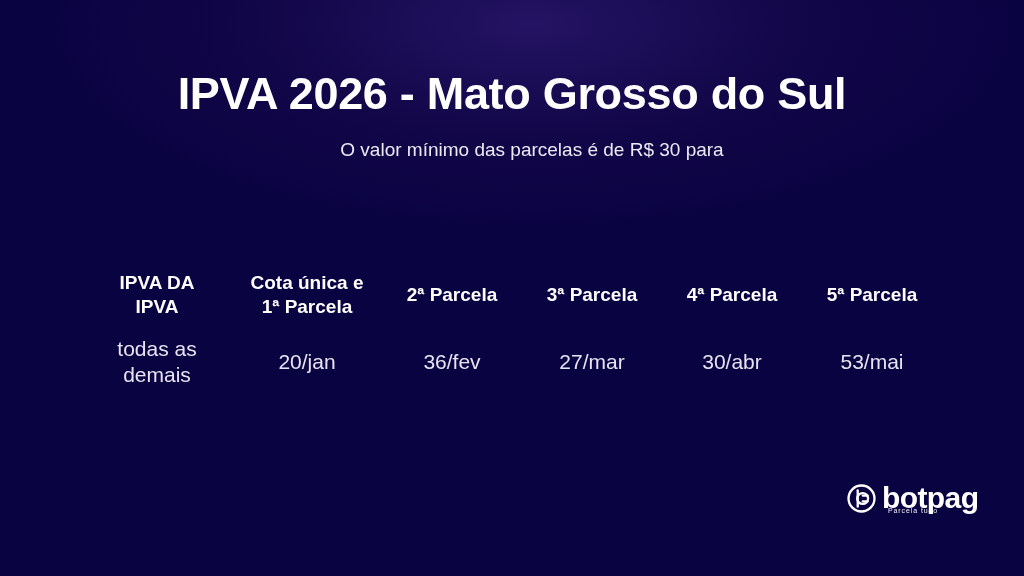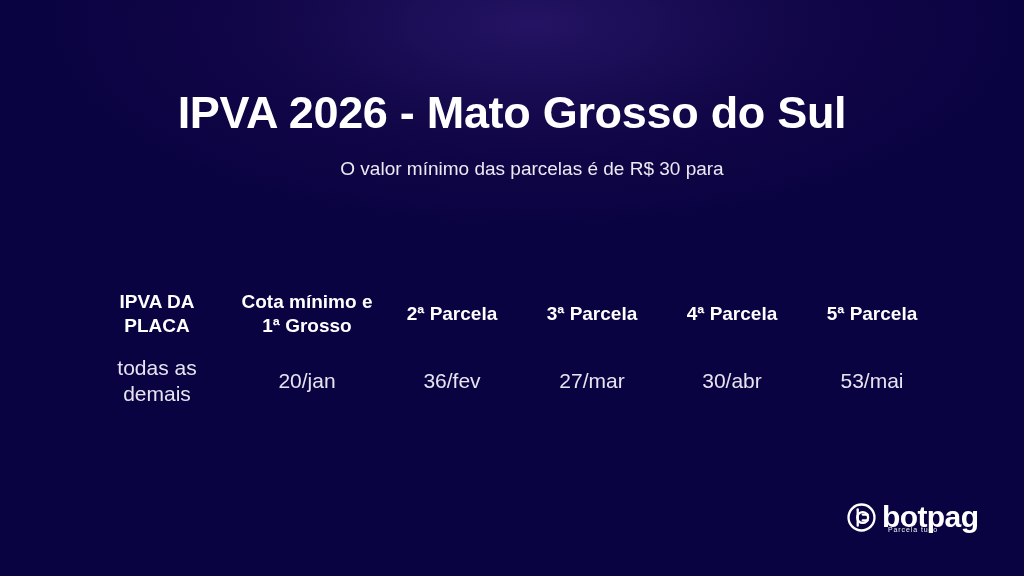--- a/index.html
+++ b/index.html
@@ -32,21 +32,20 @@
                 rgba(40, 22, 104, 0.85) 0%,
                 rgba(26, 10, 78, 0.45) 45%,
                 rgba(10, 3, 66, 0) 78%);
     pointer-events: none;
   }
 
   #content {
     position: relative;
     width: 1024px;
     height: 464px;
-    margin-top: 19px;
   }
 
   
   #title {
     position: absolute;
     left: 0;
     top: 69px;
     width: 1024px;
     text-align: center;
     color: #ffffff;
@@ -169,25 +168,25 @@
           <col class="c1">
           <col class="c2">
         <col class="c3">
           <col class="c4">
           <col class="c5">
       </colgroup>
       <thead>
         <tr>
           <th class="cell-lines">
             <span>IPVA DA</span>
-            <span>PLACA</span>
+            <span>IPVA</span>
           </th>
           <th class="cell-lines">
-            <span>Cota mínimo e</span>
-            <span>1ª Grosso</span>
+            <span>Cota única e</span>
+            <span>1ª Parcela</span>
           </th>
           <th>2ª Parcela</th>
           <th>3ª Parcela</th>
           <th>4ª Parcela</th>
           <th>5ª Parcela</th>
         </tr>
       </thead>
       <tbody>
         <tr>
           <td class="cell-lines">

